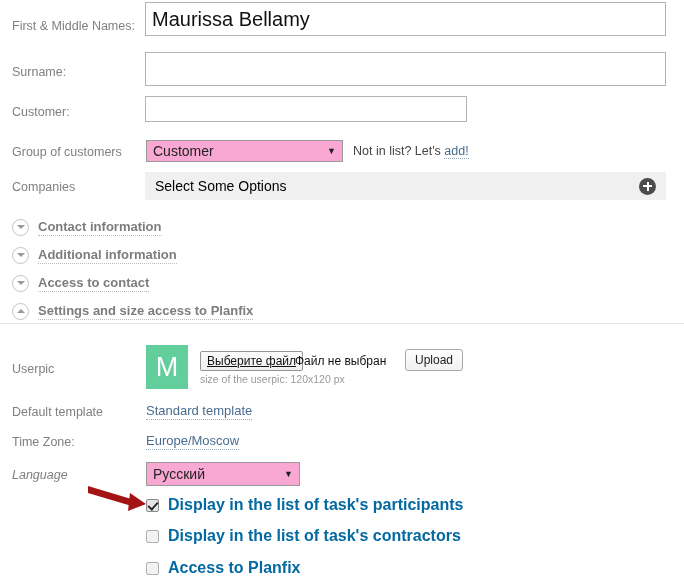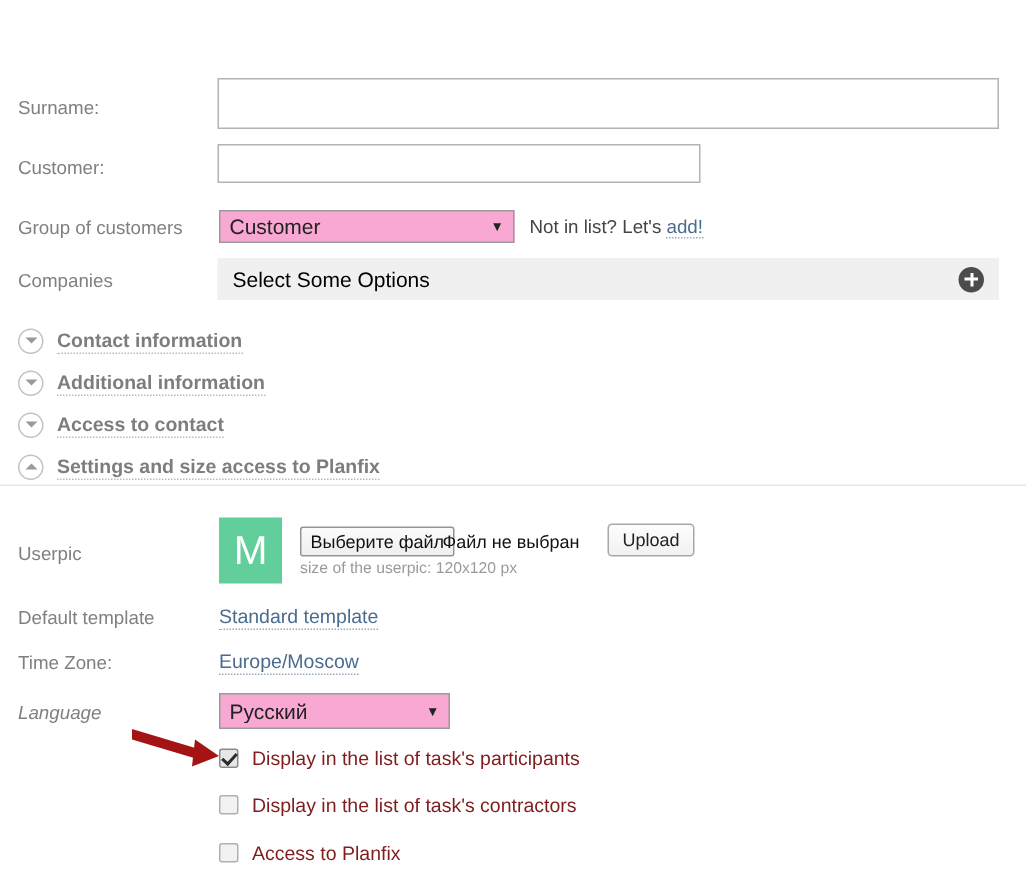--- a/index.html
+++ b/index.html
@@ -270,40 +270,45 @@
     left: 3px;
     top: 0px;
     width: 4px;
     height: 8px;
     border: solid #2b2b2b;
     border-width: 0 2px 2px 0;
     transform: rotate(42deg);
   }
   .cblabel {
     margin-left: 9px;
-    font-size: 13px;
-    color: #7f1d1d;
-    white-space: nowrap;
+    font-size: 16px;
+    color: #0369a1;
+    white-space: nowrap;
+    font-weight: bold;
   }
 
   
   .arrow {
     position: absolute;
     left: 88px;
     top: 484px;
     width: 72px;
     height: 30px;
     pointer-events: none;
   }
 </style>
 </head>
 <body>
 
 <div class="page">
 
+  <div class="row" style="top:2px;height:34px;">
+    <div class="lbl" style="top:16px;">First &amp; Middle Names:</div>
+    <input class="txtinput ctl" type="text" style="left: 145px; top: 0px; width: 521px; height: 34px;" value="Maurissa Bellamy">
+  </div>
 
   <div class="row" style="top:52px;height:34px;">
     <div class="lbl" style="top:12px;">Surname:</div>
     <input class="txtinput small ctl" type="text" style="left: 145px; top: 0px; width: 521px; height: 34px;" value="">
   </div>
 
   <div class="row" style="top:96px;height:26px;">
     <div class="lbl" style="top:8px;">Customer:</div>
     <input class="txtinput small ctl" type="text" style="left: 145px; top: 0px; width: 322px; height: 26px;" value="">
   </div>
@@ -346,21 +351,21 @@
   <div class="acc" style="top:302px;">
     <span class="chev up"></span>
     <span class="acclabel">Settings and size access to Planfix</span>
   </div>
 
   <div class="divider" style="top:323px;"></div>
 
   <div class="row" style="top:345px;height:46px;">
     <div class="lbl" style="top:16px;">Userpic</div>
     <div class="avatar" style="left:146px;top:0px;">M</div>
-    <div class="filebtn" style="left:200px;top:6px;">Выберите файл</div>
+    <div class="filebtn" style="left:200px;top:6px;text-decoration:underline;">Выберите файл</div>
     <div class="filename" style="left:295px;top:9px;">Файл не выбран</div>
     <div class="uploadbtn" style="left:405px;top:4px;">Upload</div>
     <div class="hint" style="left:200px;top:28px;">size of the userpic: 120x120 px</div>
   </div>
 
   <div class="row" style="top:403px;height:18px;">
     <div class="lbl" style="top:1px;">Default template</div>
     <div class="dlink" style="left:146px;top:0px;">Standard template</div>
   </div>
 

